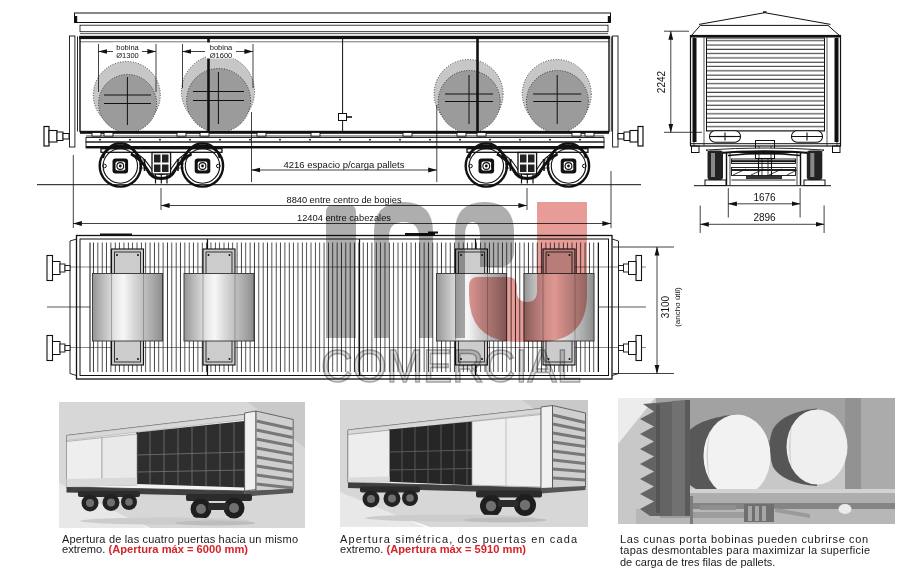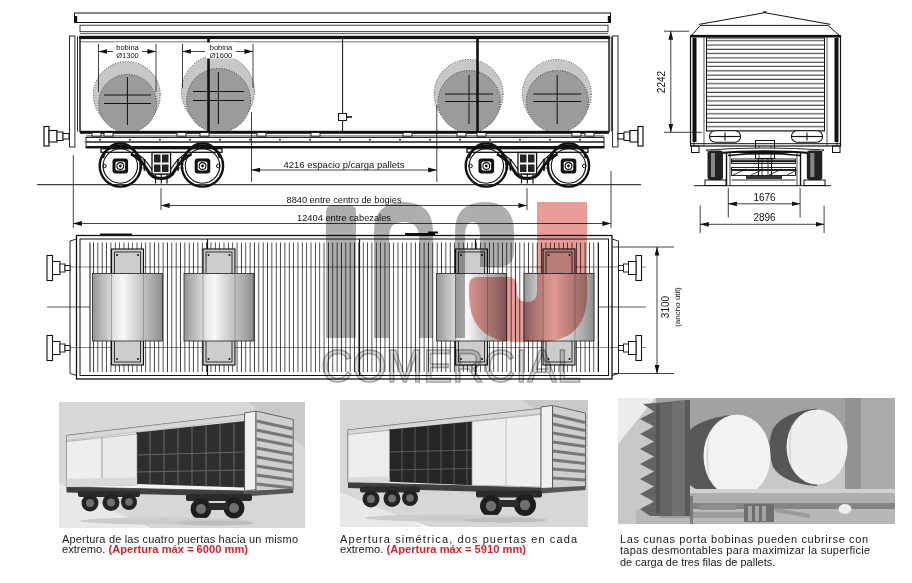--- a/index.html
+++ b/index.html
@@ -1,17 +1,17 @@
 <!DOCTYPE html>
 <html><head>
 <meta charset="utf-8">
 <style>
 html,body{margin:0;padding:0;background:#fff;}
 #page{position:relative;width:912px;height:583px;overflow:hidden;background:#fff;
-font-family:"Liberation Sans",sans-serif;}
+font-family:"Liberation Sans",sans-serif;border-radius:19px;}
 svg{position:absolute;left:0;top:0;}
 .wm{mix-blend-mode:multiply;}
 </style>
 </head>
 <body>
 <div id="page">
 <svg width="912" height="583" viewBox="0 0 912 583">
 <defs>
 <marker id="ar" markerWidth="9" markerHeight="7" refX="8.6" refY="3.5" orient="auto-start-reverse" markerUnits="userSpaceOnUse">
   <path d="M9,3.5 L0,1.1 L0,5.9 Z" fill="#111"></path>

